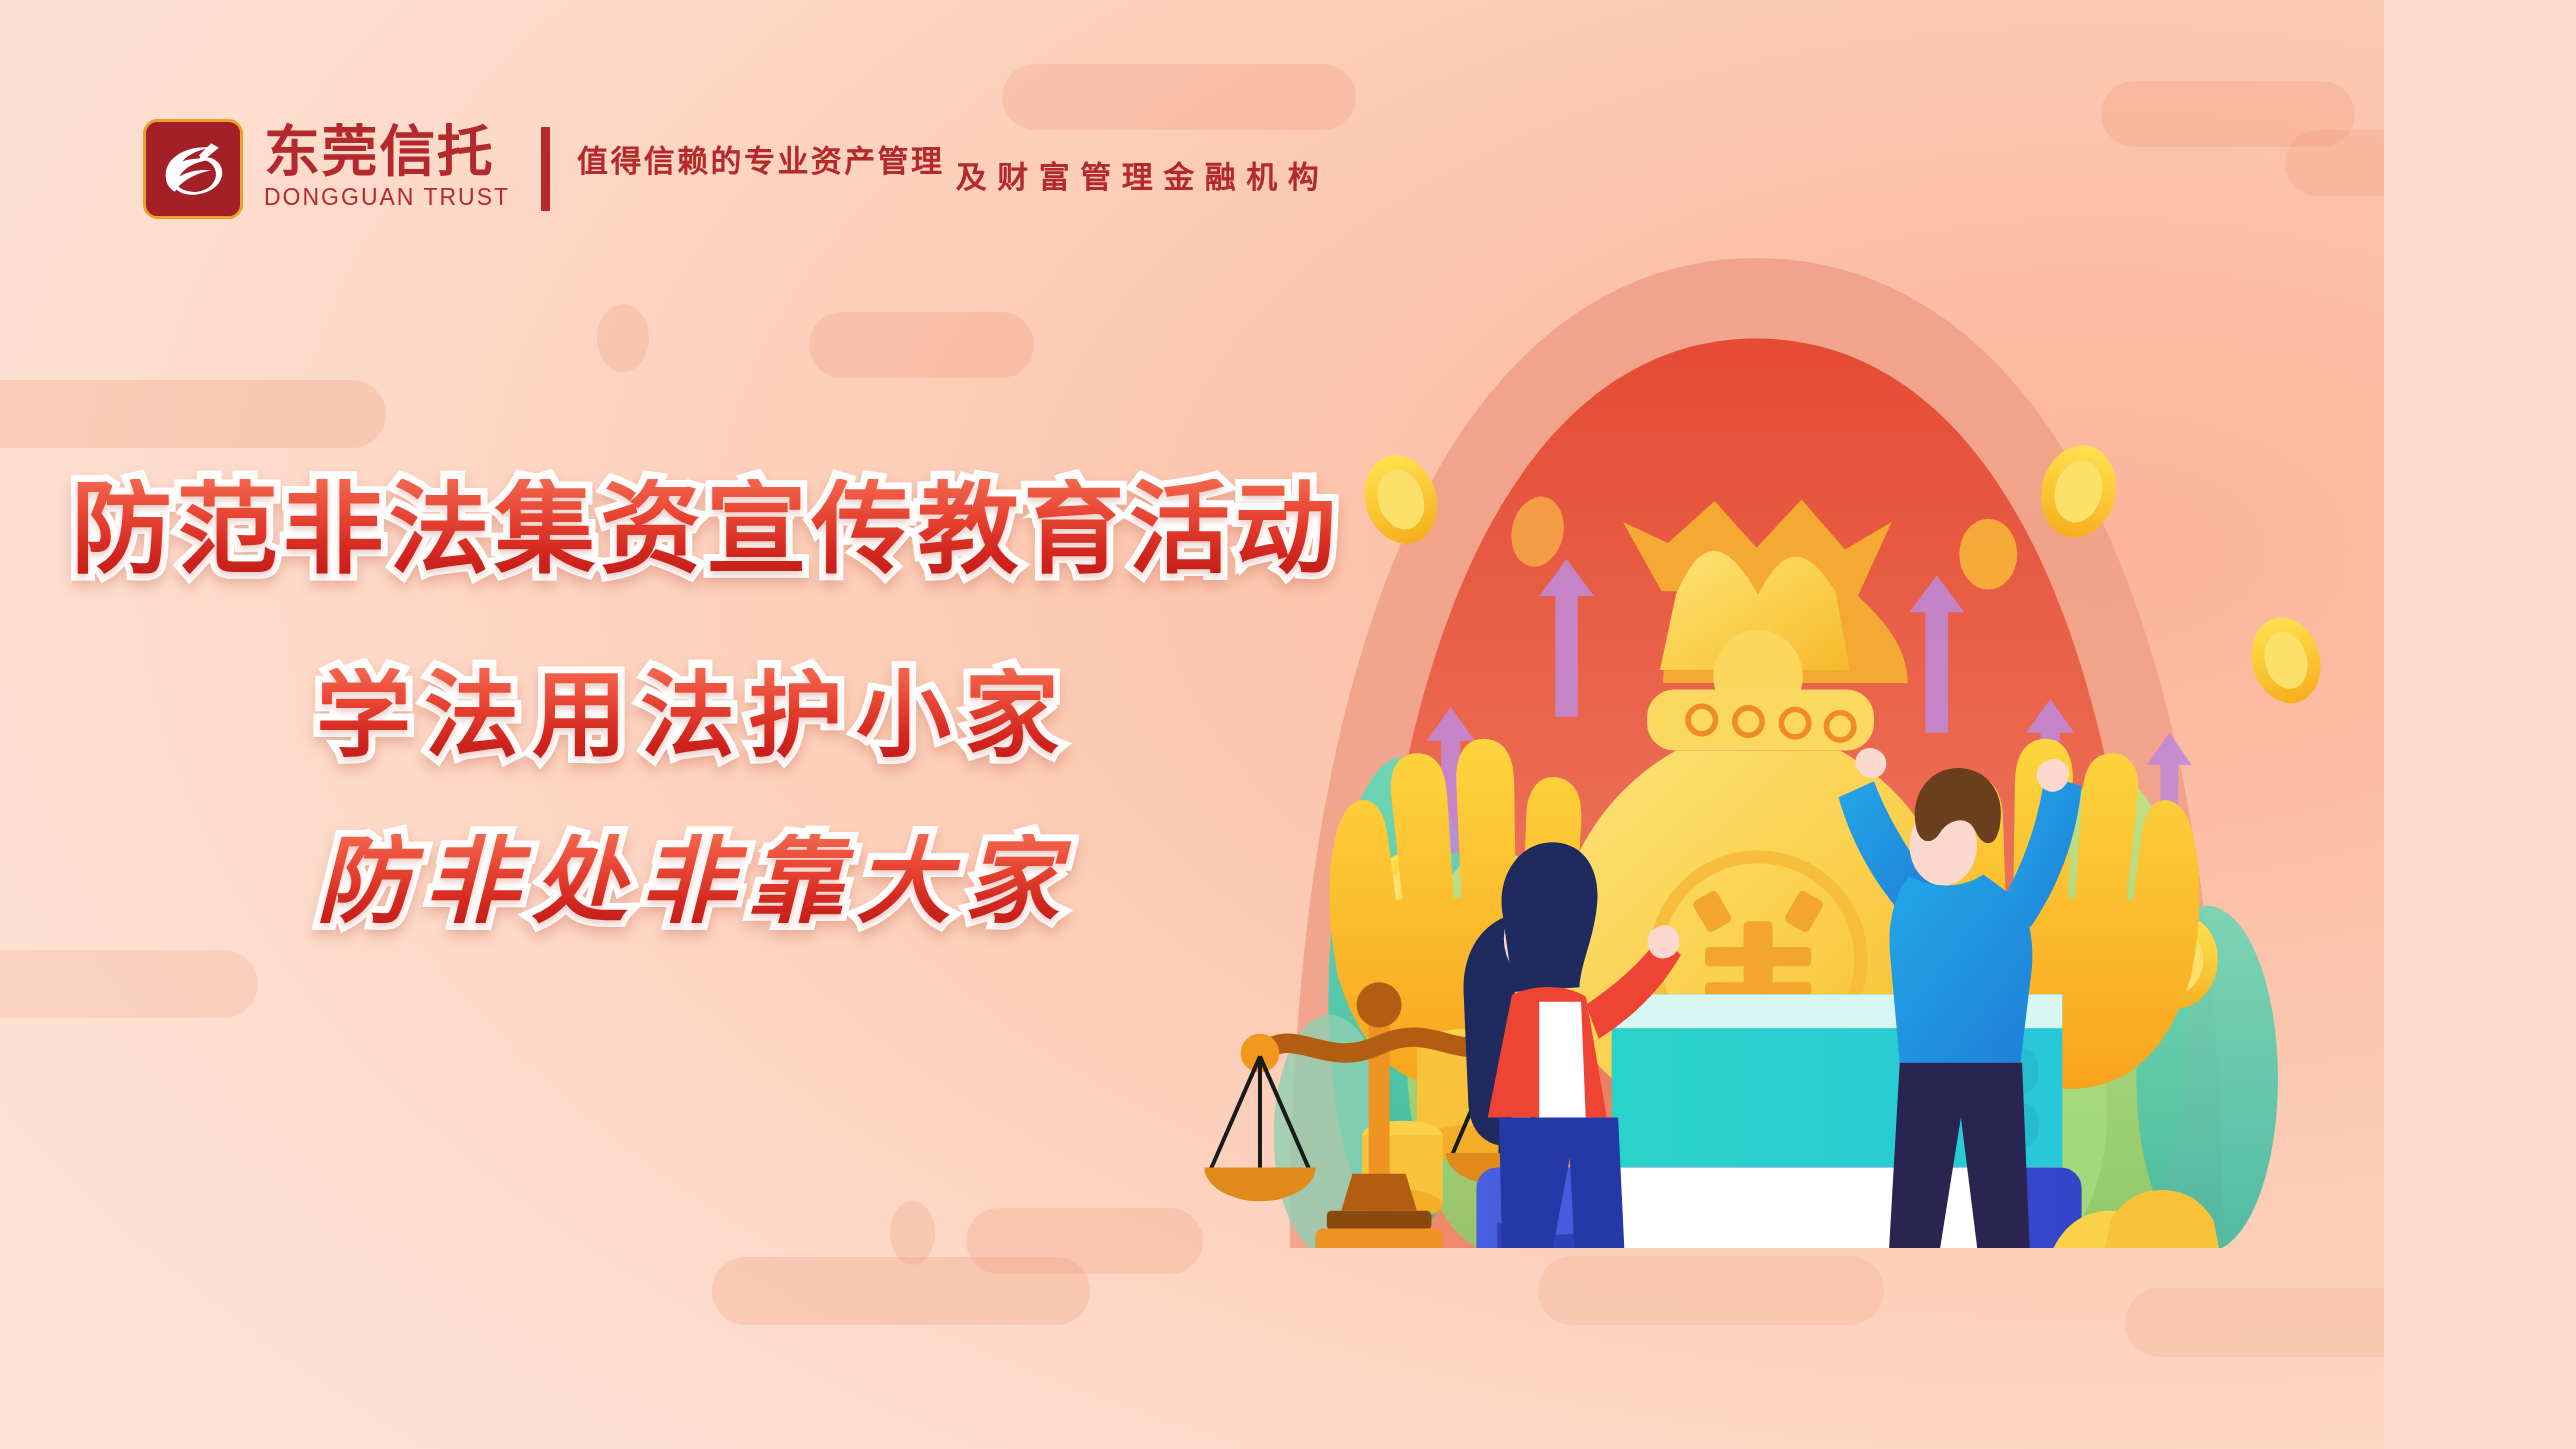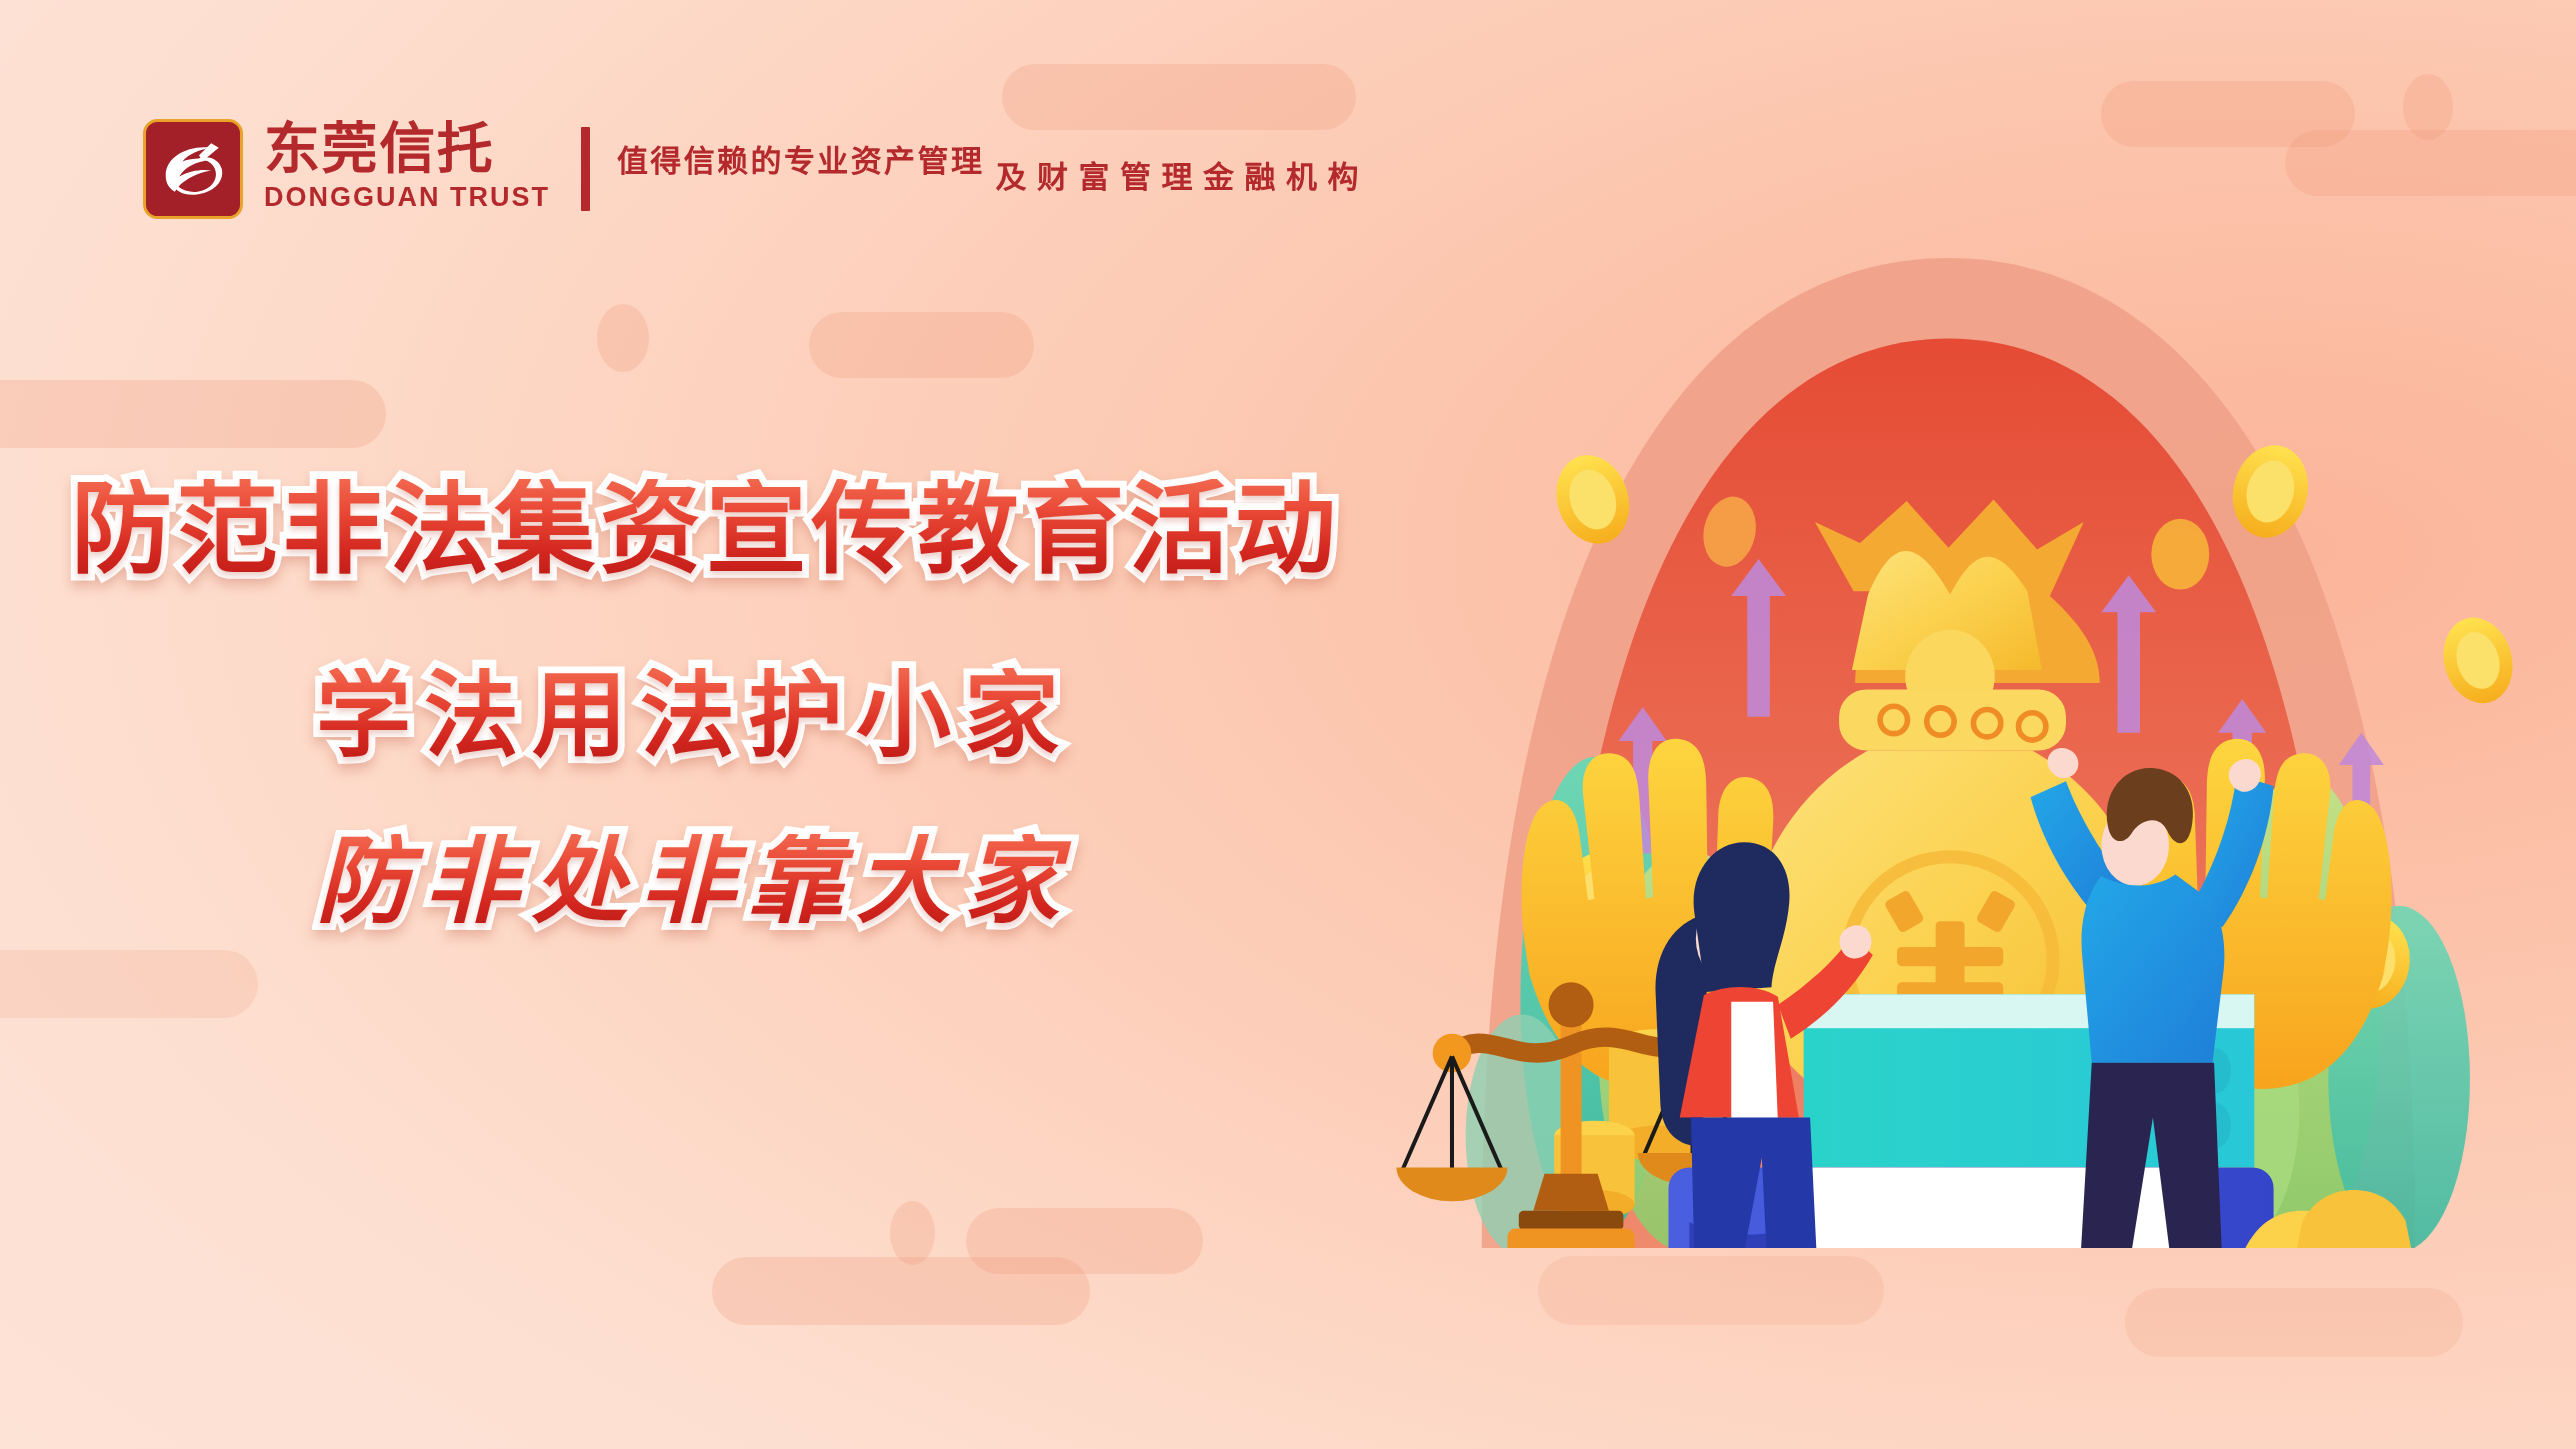--- a/index.html
+++ b/index.html
@@ -5,21 +5,21 @@
 <style>
   * { margin:0; padding:0; box-sizing:border-box; }
   html,body { width:2576px; height:1449px; overflow:hidden; }
   body {
     font-family:"Liberation Sans","DejaVu Sans",sans-serif;
     background:#fcdccd;
   }
 
   .banner {
     position:relative;
-    width:2576px; height:1449px;
+    width:2384px; height:1449px;
     overflow:hidden;
     background:
       radial-gradient(120% 110% at 88% 38%, #fbb499 0%, #fcc6ae 30%, #fdd5c2 55%, #fde0d2 75%, #fde4d7 100%);
   }
 
   
   .deco { position:absolute; background:rgba(240,150,118,0.26); border-radius:804px; pointer-events:none; }
   .deco.dot { border-radius:50%; }
   .deco.soft { background:rgba(240,150,118,0.18); }
 
@@ -35,21 +35,21 @@
     position:relative; overflow:hidden; flex:0 0 auto;
   }
   .logo-mark svg { position:absolute; inset:0; width:100%; height:100%; }
   .logo-words { margin-left:21px; display:flex; flex-direction:column; justify-content:center; }
   .logo-cn {
     font-size:56px; font-weight:bold; color:#b4292c;
     letter-spacing:1.6px; line-height:1.02;
     font-family:"DejaVu Sans","Liberation Sans",sans-serif;
   }
   .logo-en {
-    font-size:27px; font-weight:bold; color:#b4292c;
+    font-size:23px; font-weight:normal; color:#b4292c;
     letter-spacing:2px; line-height:1.5; margin-top:0;
   }
   .logo-divider {
     width:8.9px; height:84px; background:#b4292c;
     margin-left:31px; margin-right:27px; flex:0 0 auto; border-radius:0.8px;
   }
   .tagline { display:flex; flex-direction:row; gap:11.3px; }
   .tagline div {
     font-size:31px; font-weight:bold; color:#b4292c;
     letter-spacing:2.4px; line-height:1.05;

